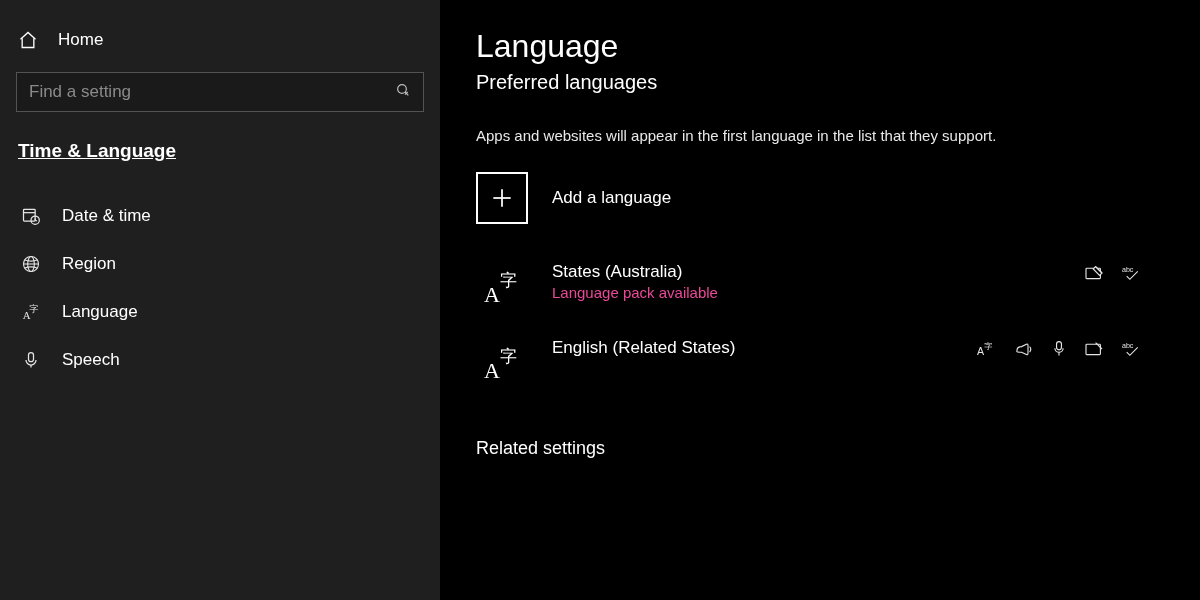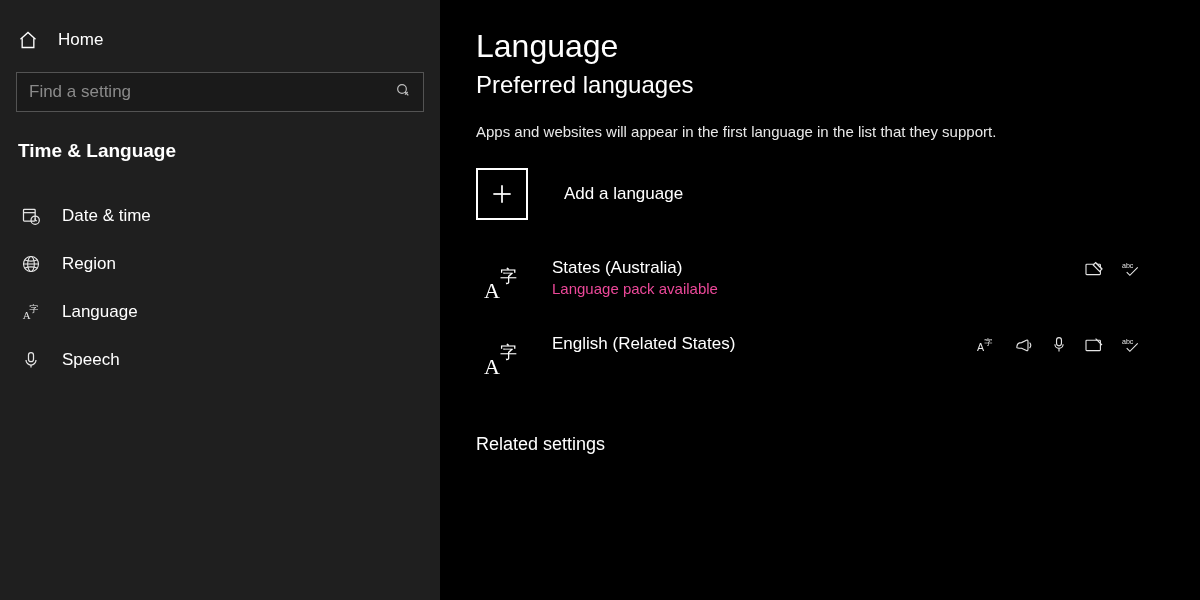--- a/index.html
+++ b/index.html
@@ -5,29 +5,29 @@
   * { box-sizing: border-box; margin: 0; padding: 0; }
   html, body { width: 1200px; height: 600px; overflow: hidden; background: #000; font-family: "Segoe UI", Arial, sans-serif; color: #fff; }
   .app { display: flex; width: 100%; height: 100%; }
   
   .sidebar { width: 440px; height: 100%; background: #1f1f1f; padding: 24px 16px 0 16px; }
   .home-row { display: flex; align-items: flex-start; gap: 20px; padding: 6px 2px 18px 2px; cursor: pointer; }
   .home-row .label { font-size: 17px; }
   .search-box { display: flex; align-items: center; justify-content: space-between; border: 1.5px solid #535353; background: #1a1a1a; height: 40px; padding: 0 12px; margin-bottom: 24px; }
   .search-box input { background: transparent; border: none; outline: none; color: #cfcfcf; font-size: 17px; width: 100%; }
   .search-box input::placeholder { color: #8a8a8a; }
-  .section-title { font-size: 19px; font-weight: 600; color: #fff; padding: 4px 2px 30px 2px; }
+  .section-title { font-size: 19px; font-weight: 600; color: #fff; padding: 4px 2px 30px 2px; text-decoration: underline; }
   .nav-item { display: flex; align-items: center; gap: 20px; padding: 14px 4px; cursor: pointer; font-size: 17px; color: #ffffff; }
   .nav-item .icon-slot { width: 22px; display: flex; justify-content: center; }
   
   .main { flex: 1; height: 100%; background: #000; padding: 28px 36px 0 36px; }
   .page-title { font-size: 32px; font-weight: 400; margin-bottom: 6px; }
-  .subheading { font-size: 24px; font-weight: 400; margin-bottom: 22px; }
+  .subheading { font-size: 20px; font-weight: 400; margin-bottom: 31px; }
   .description { font-size: 15px; color: #e8e8e8; line-height: 1.5; max-width: 640px; margin-bottom: 24px; }
-  .add-row { display: flex; align-items: center; gap: 36px; margin-bottom: 28px; cursor: pointer; }
+  .add-row { display: flex; align-items: center; gap: 24px; margin-bottom: 28px; cursor: pointer; }
   .add-box { width: 52px; height: 52px; border: 2px solid #fff; display: flex; align-items: center; justify-content: center; }
   .add-label { font-size: 17px; }
   .lang-item { display: flex; align-items: flex-start; gap: 24px; padding: 10px 0 22px 0; cursor: pointer; }
   .lang-icon { width: 52px; display: flex; align-items: center; justify-content: center; padding-top: 4px; }
   .lang-texts { flex: 1; }
   .lang-name { font-size: 17px; }
   .lang-sub { font-size: 15px; color: #ec4899; margin-top: 2px; }
   .lang-badges { display: flex; align-items: center; gap: 18px; padding-top: 2px; padding-right: 20px; }
   .badge svg { display: block; }
   .related-heading { font-size: 18px; font-weight: 400; margin-top: 34px; }

